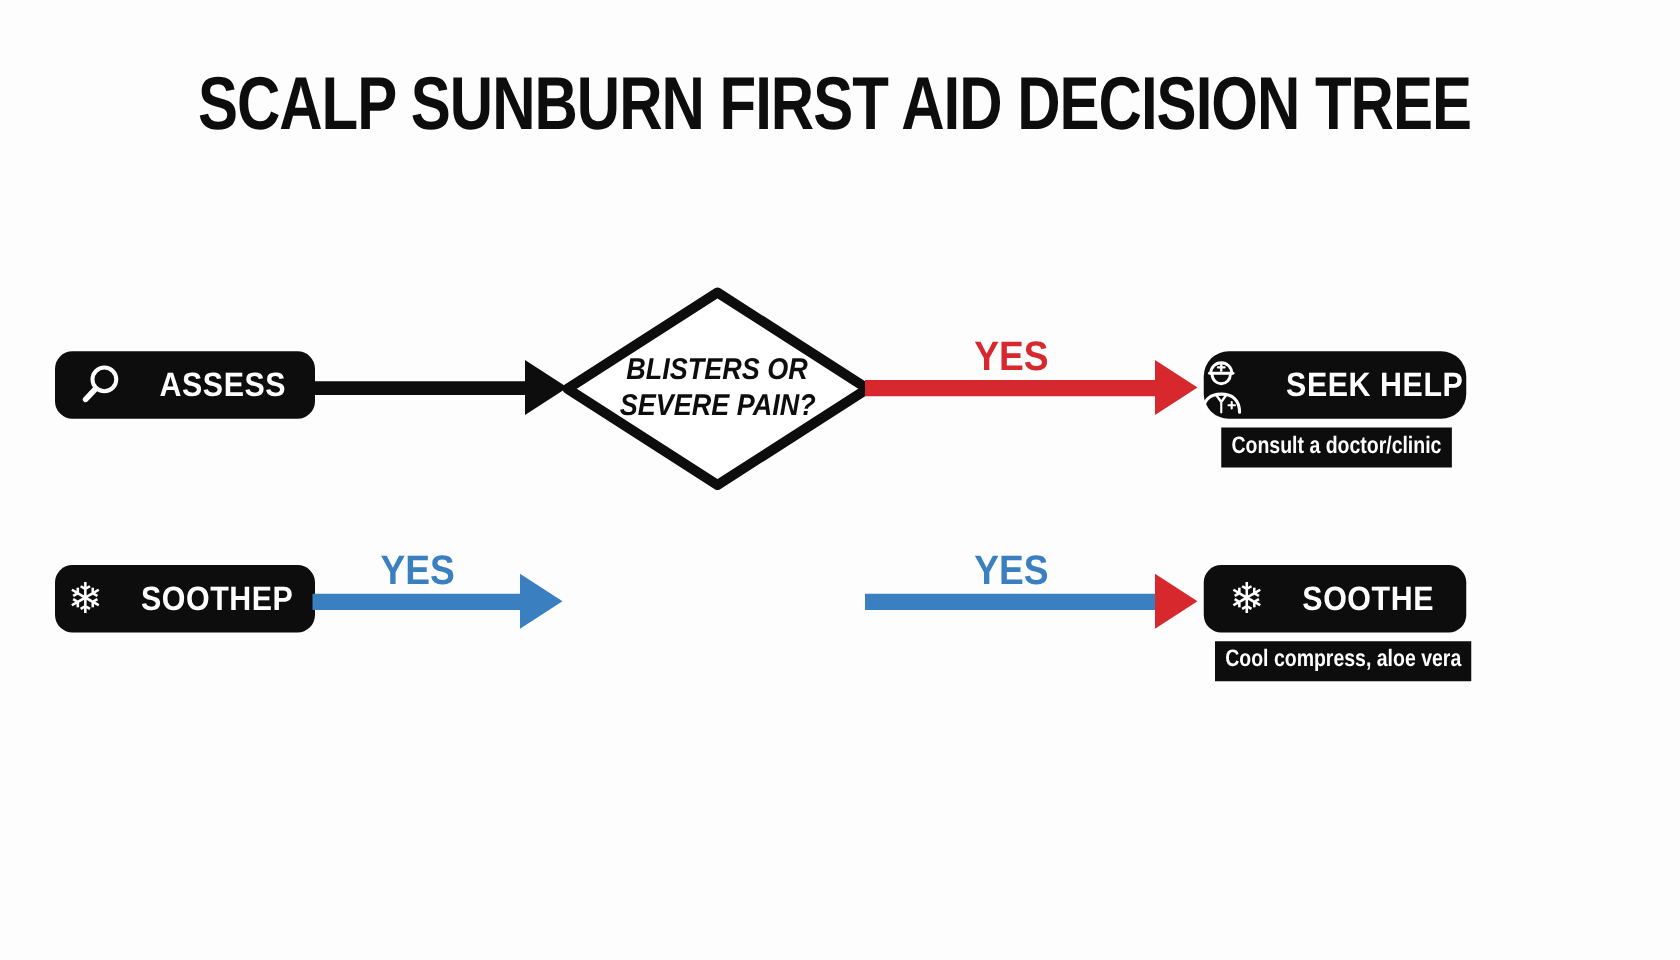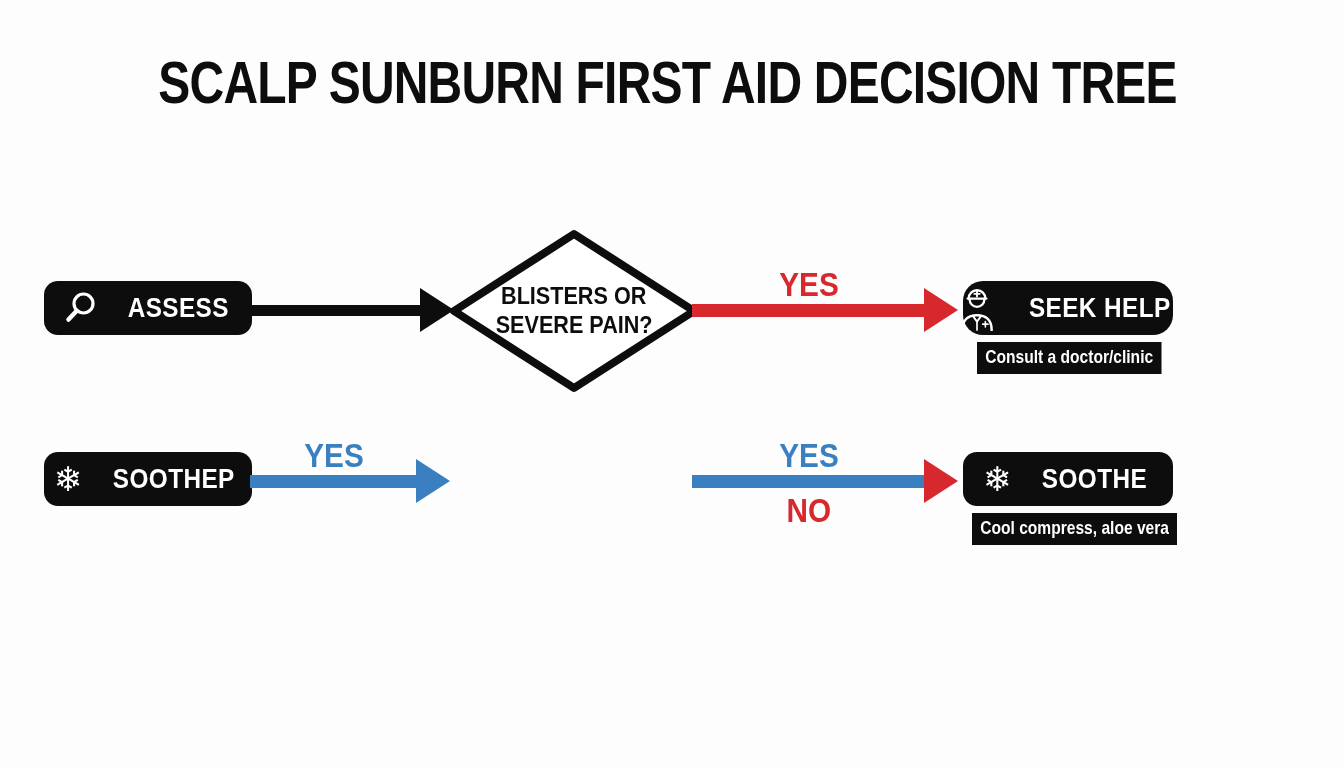--- a/index.html
+++ b/index.html
@@ -44,21 +44,21 @@
 
   
   .branch-label{
     position:absolute;text-align:center;font-weight:bold;font-size:33px;white-space:nowrap;
   }
   .branch-label span{display:inline-block;transform:scaleX(0.9);transform-origin:center;}
   .branch-label.red{color:#d7282e;}
   .branch-label.blue{color:#3a80c0;}
 
   
-  .diamond{position:absolute;width:250px;height:164px;}
+  .diamond{position:absolute;width:250px;height:164px;font-style:italic;}
   .diamond svg{position:absolute;inset:0;}
   .diamond-text{
     position:absolute;inset:0;display:flex;flex-direction:column;align-items:center;justify-content:center;
     font-size:24px;font-weight:bold;color:#0d0d0d;line-height:1.2;text-align:center;
   }
   .diamond-text div{transform:scaleX(0.9);transform-origin:center;white-space:nowrap;}
 
   
   .sublabel{
     position:absolute;background:#0d0d0d;color:#ffffff;
@@ -132,23 +132,20 @@
   </div>
   <div class="shaft blue" style="left:250px;top:475px;width:168px;"></div>
   <div class="head blue" style="left:416px;top:459px;"></div>
 
 
   <div class="branch-label blue" style="left:694px;top:437px;width:230px;">
     <span>YES</span>
   </div>
   <div class="shaft blue" style="left:692px;top:475px;width:232px;"></div>
   <div class="head red" style="left:924px;top:459px;"></div>
-  <div class="branch-label red" style="left:694px;top:492px;width:230px;">
-    <span>NO</span>
-  </div>
 
   <div class="pill" style="left:963px;top:452px;width:210px;">
     <span class="icon snowflake">❄</span>
     <span class="pill-label">SOOTHE</span>
   </div>
   <div class="sublabel" style="left:972px;top:513px;">Cool compress, aloe vera</div>
 
 </div>
 
 </body></html>

